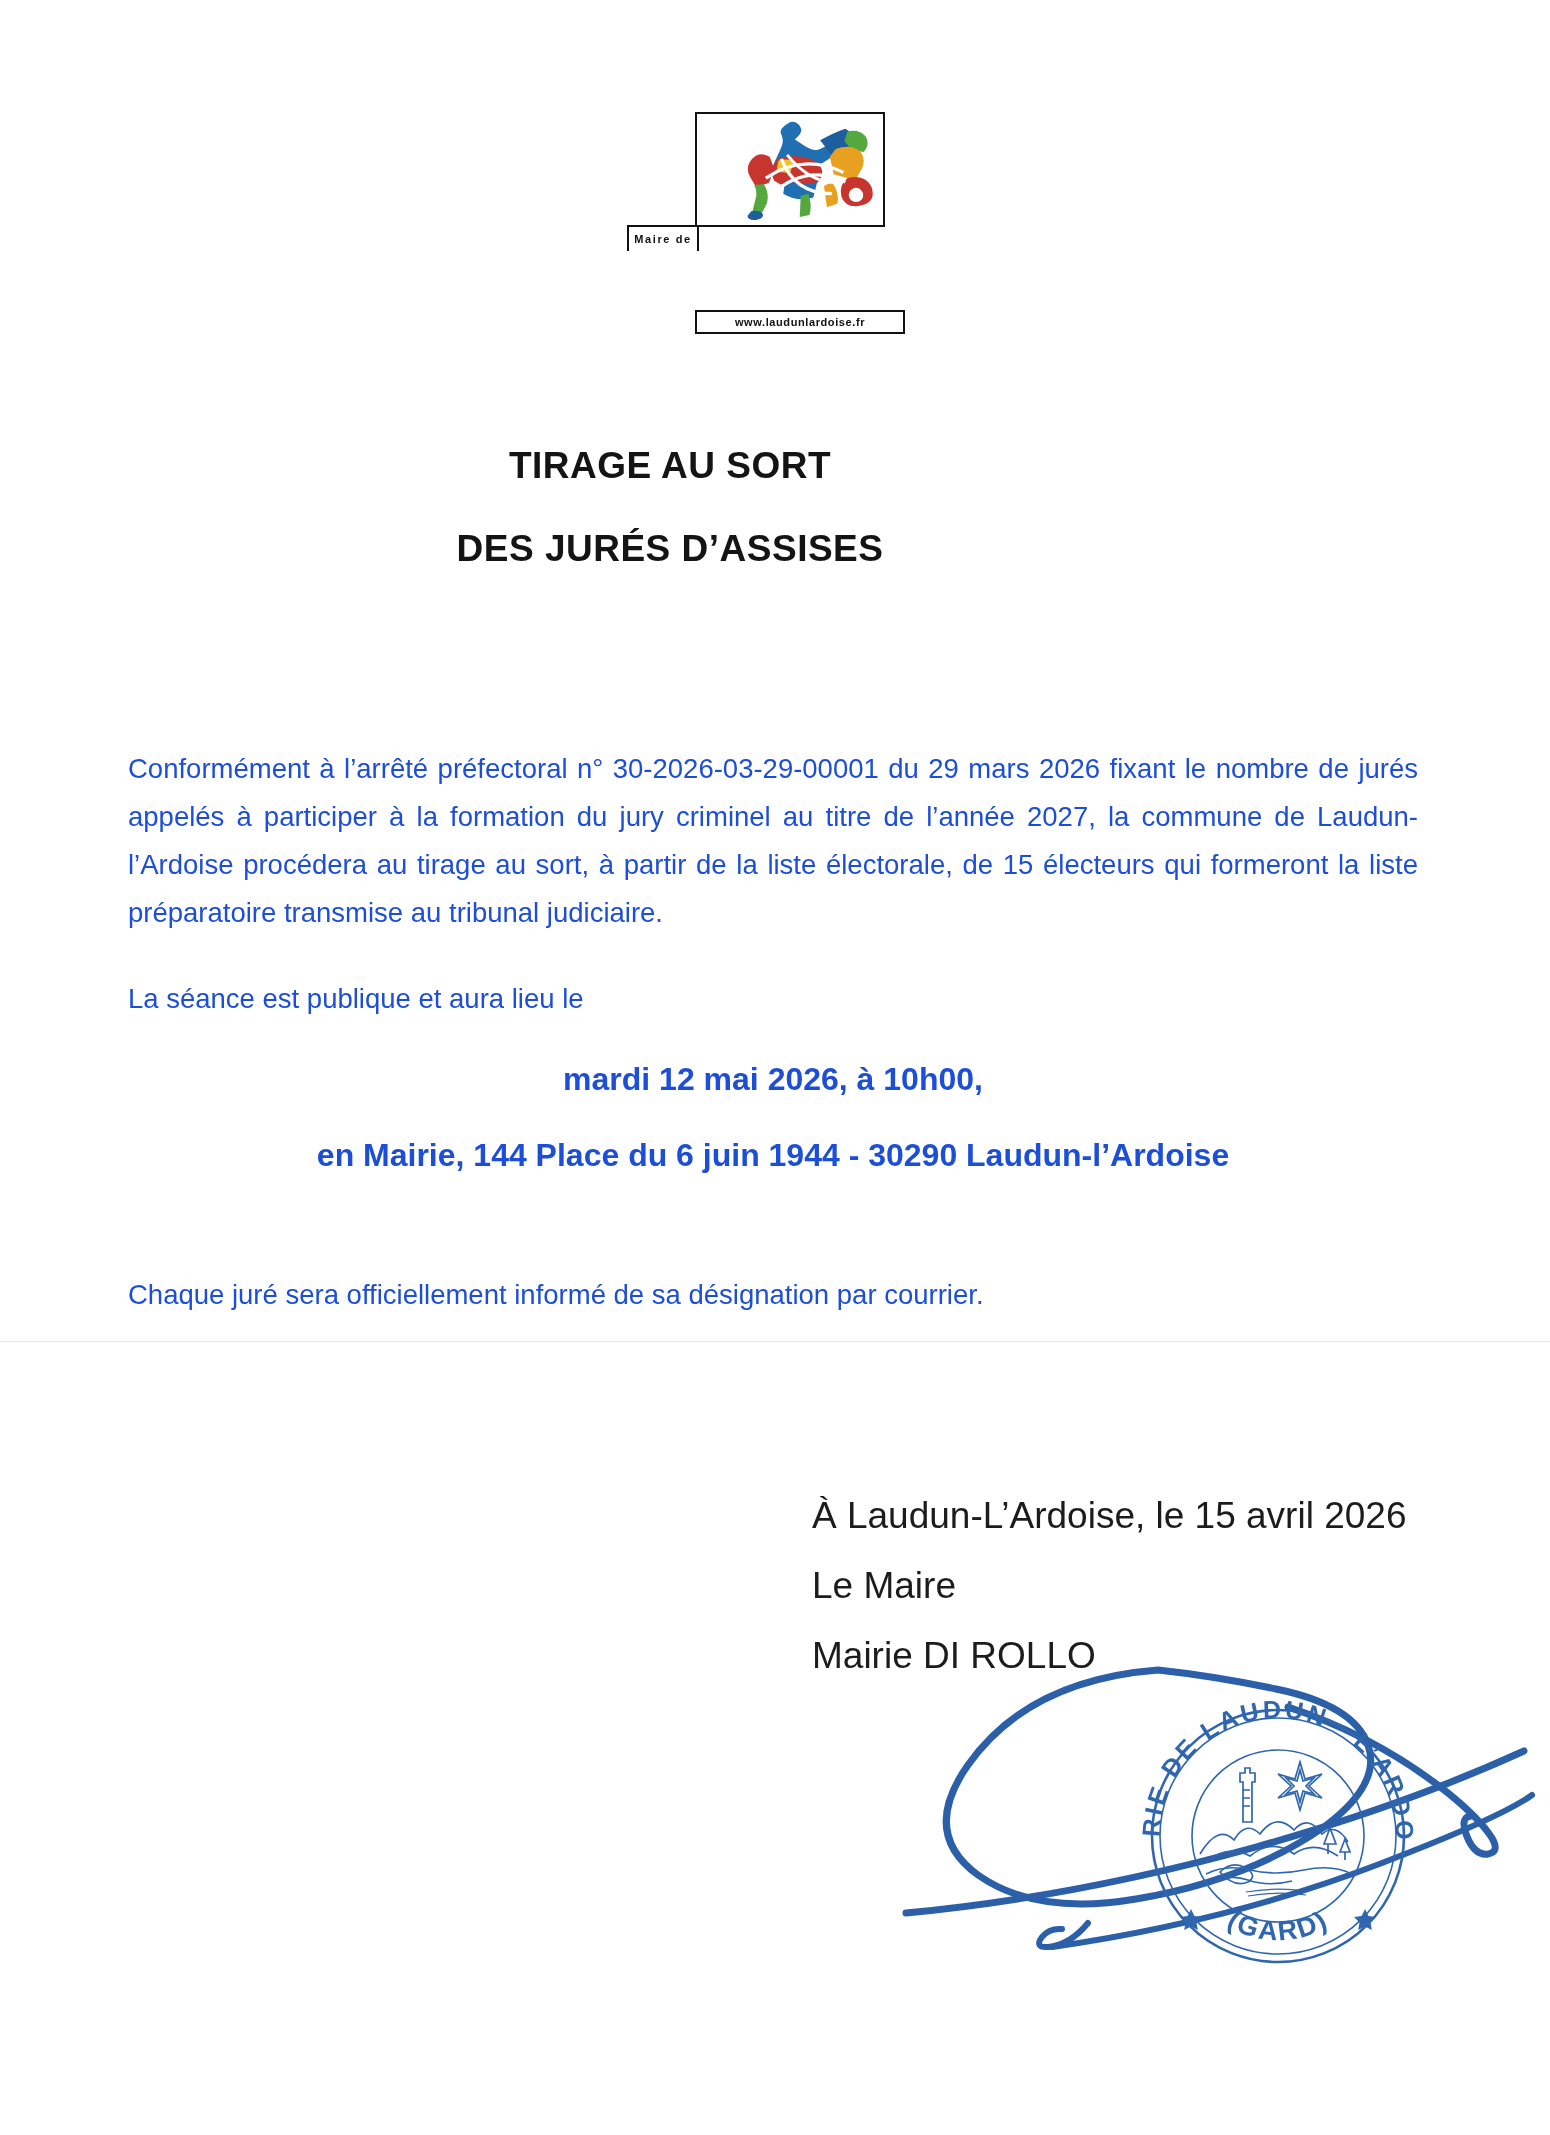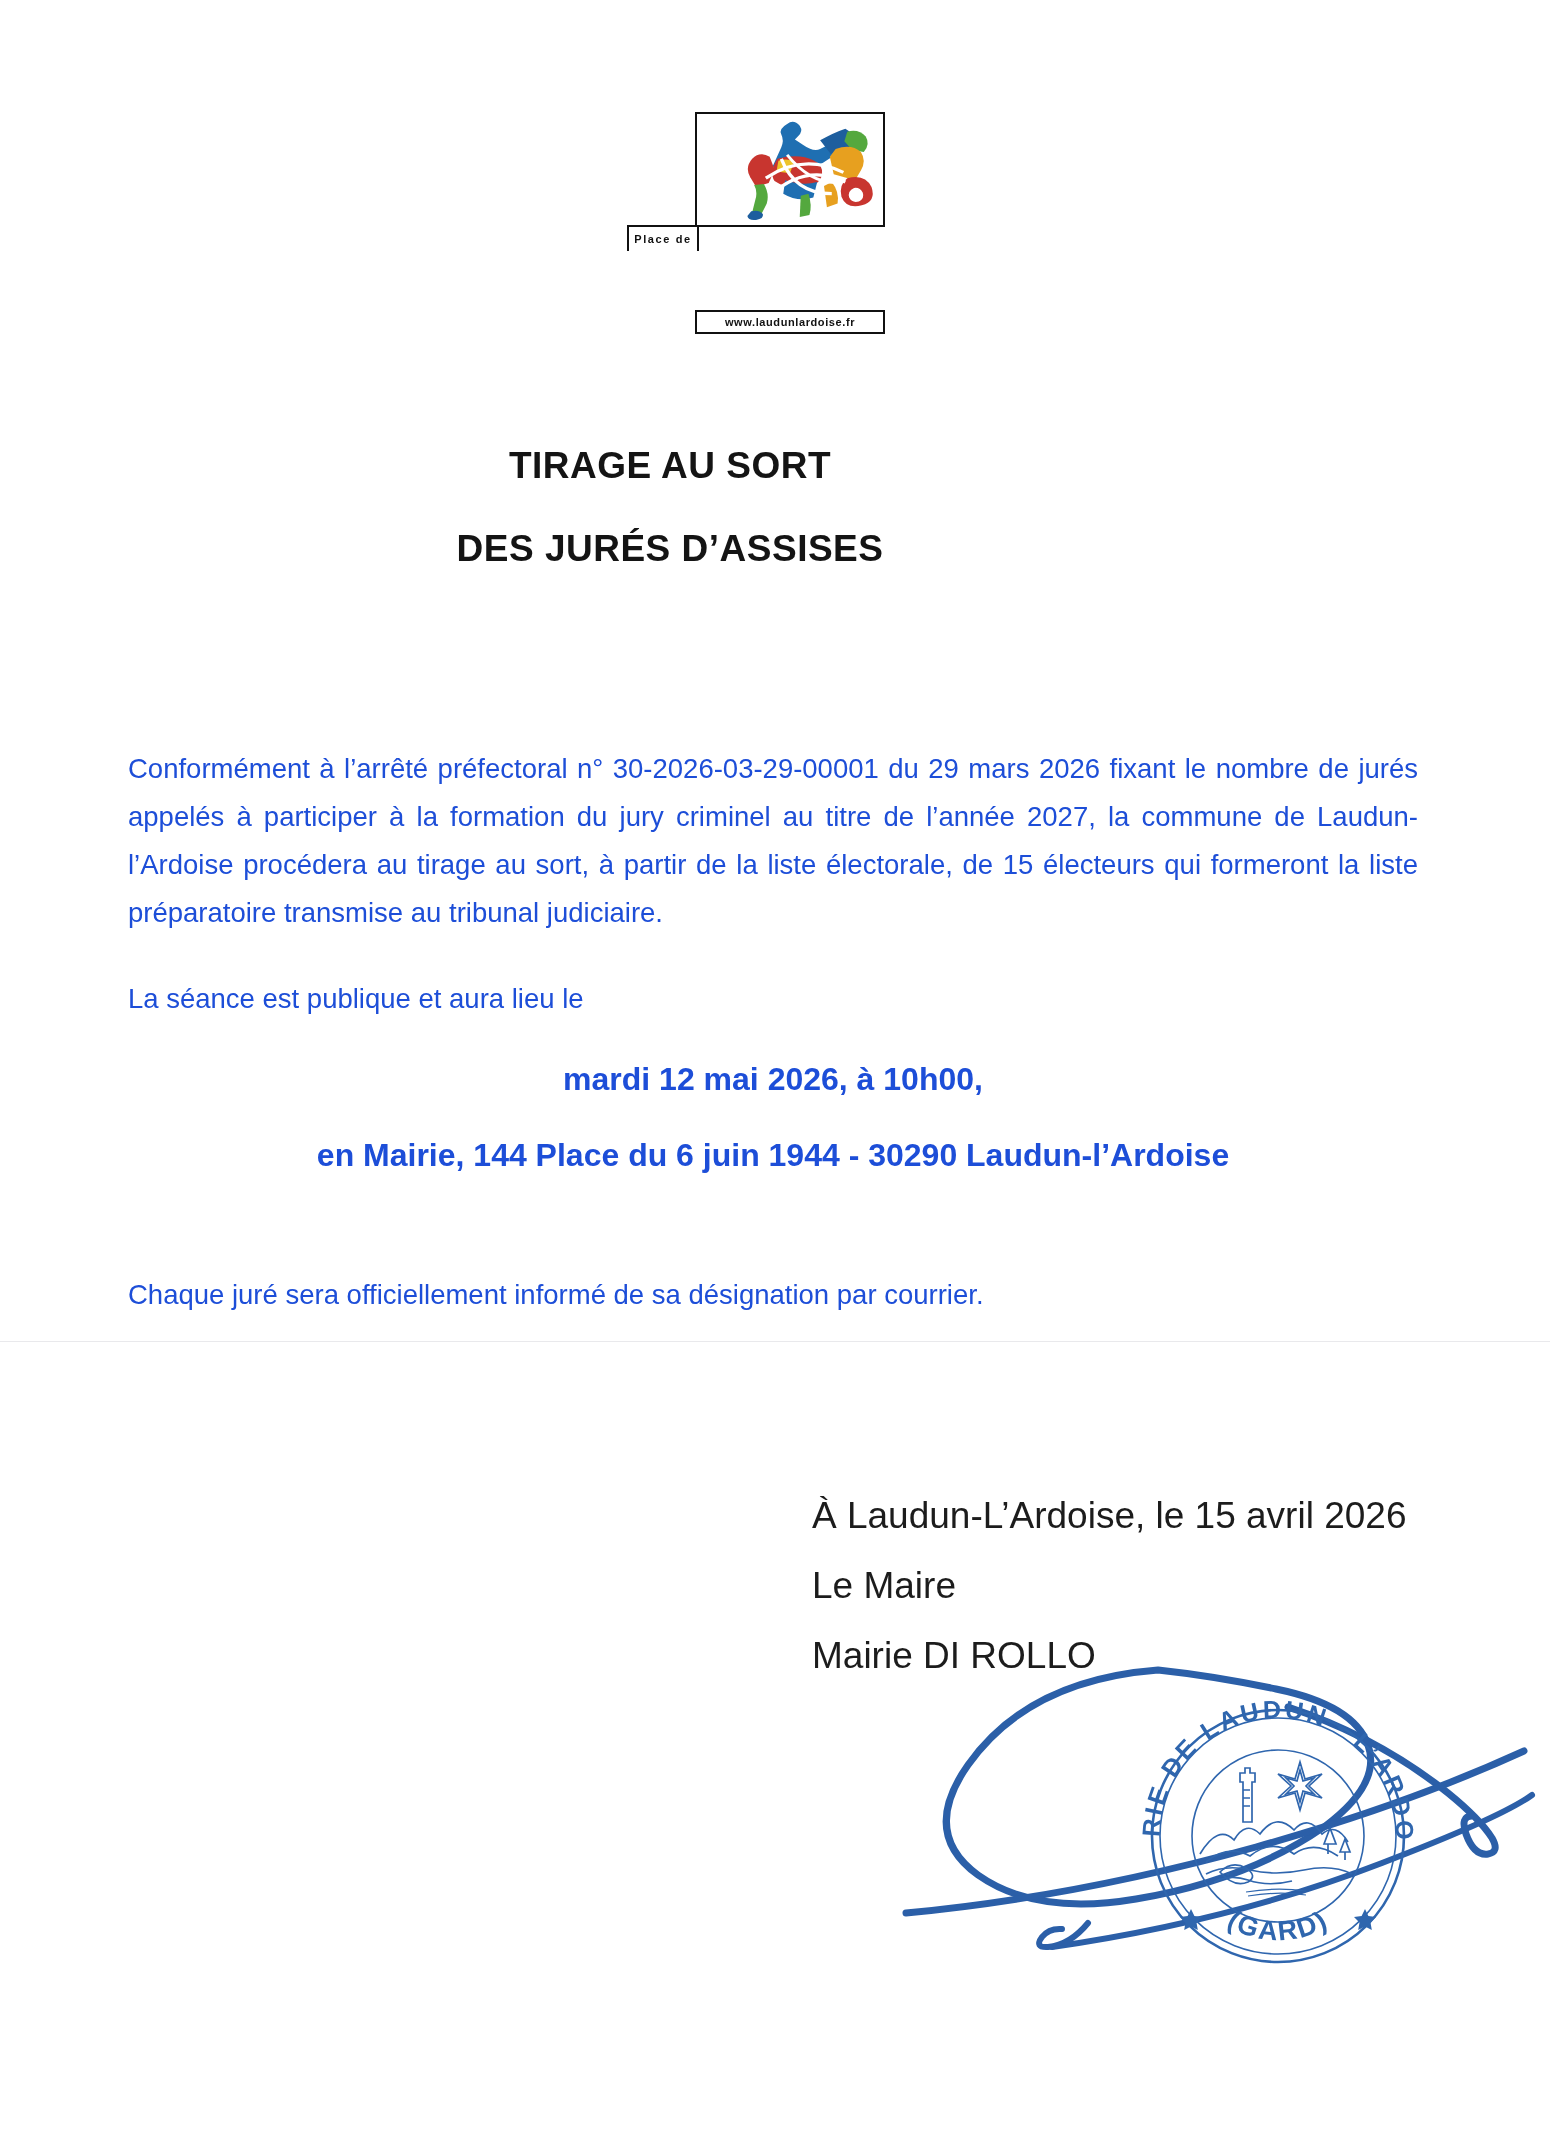--- a/index.html
+++ b/index.html
@@ -90,21 +90,21 @@
     font-size: 19px;
     line-height: 21px;
     letter-spacing: 6px;
   }
   .logo-band .stack div { white-space: nowrap; }
 
   .logo-url {
     position: absolute;
     left: 100px;
     top: 198px;
-    width: 190px;
+    width: 210px;
     height: 24px;
     border: 2px solid #111;
     background: #fff;
     box-sizing: border-box;
     display: flex;
     align-items: center;
     justify-content: center;
     z-index: 3;
   }
   .logo-url span {
@@ -239,21 +239,21 @@
 
         <path d="M40 60 q38 -26 80 -6" stroke="#ffffff" stroke-width="3.4" fill="none"></path>
         <path d="M44 78 q38 -34 78 -14" stroke="#ffffff" stroke-width="3.4" fill="none"></path>
         <path d="M56 40 q14 36 52 36" stroke="#ffffff" stroke-width="3.4" fill="none"></path>
         <path d="M62 36 q26 32 56 28" stroke="#ffffff" stroke-width="3" fill="none"></path>
       </g>
     </svg>
   </div>
 
   <div class="logo-villede">
-    <span>Place de</span>
+    <span>Maire de</span>
   </div>
 
 
   <div class="logo-url">
     <span>www.laudunlardoise.fr</span>
   </div>
 </div>
 
 <div class="doc-title" id="title-line-1">TIRAGE AU SORT</div>
 <div class="doc-title" id="title-line-2">DES JURÉS D’ASSISES</div>

